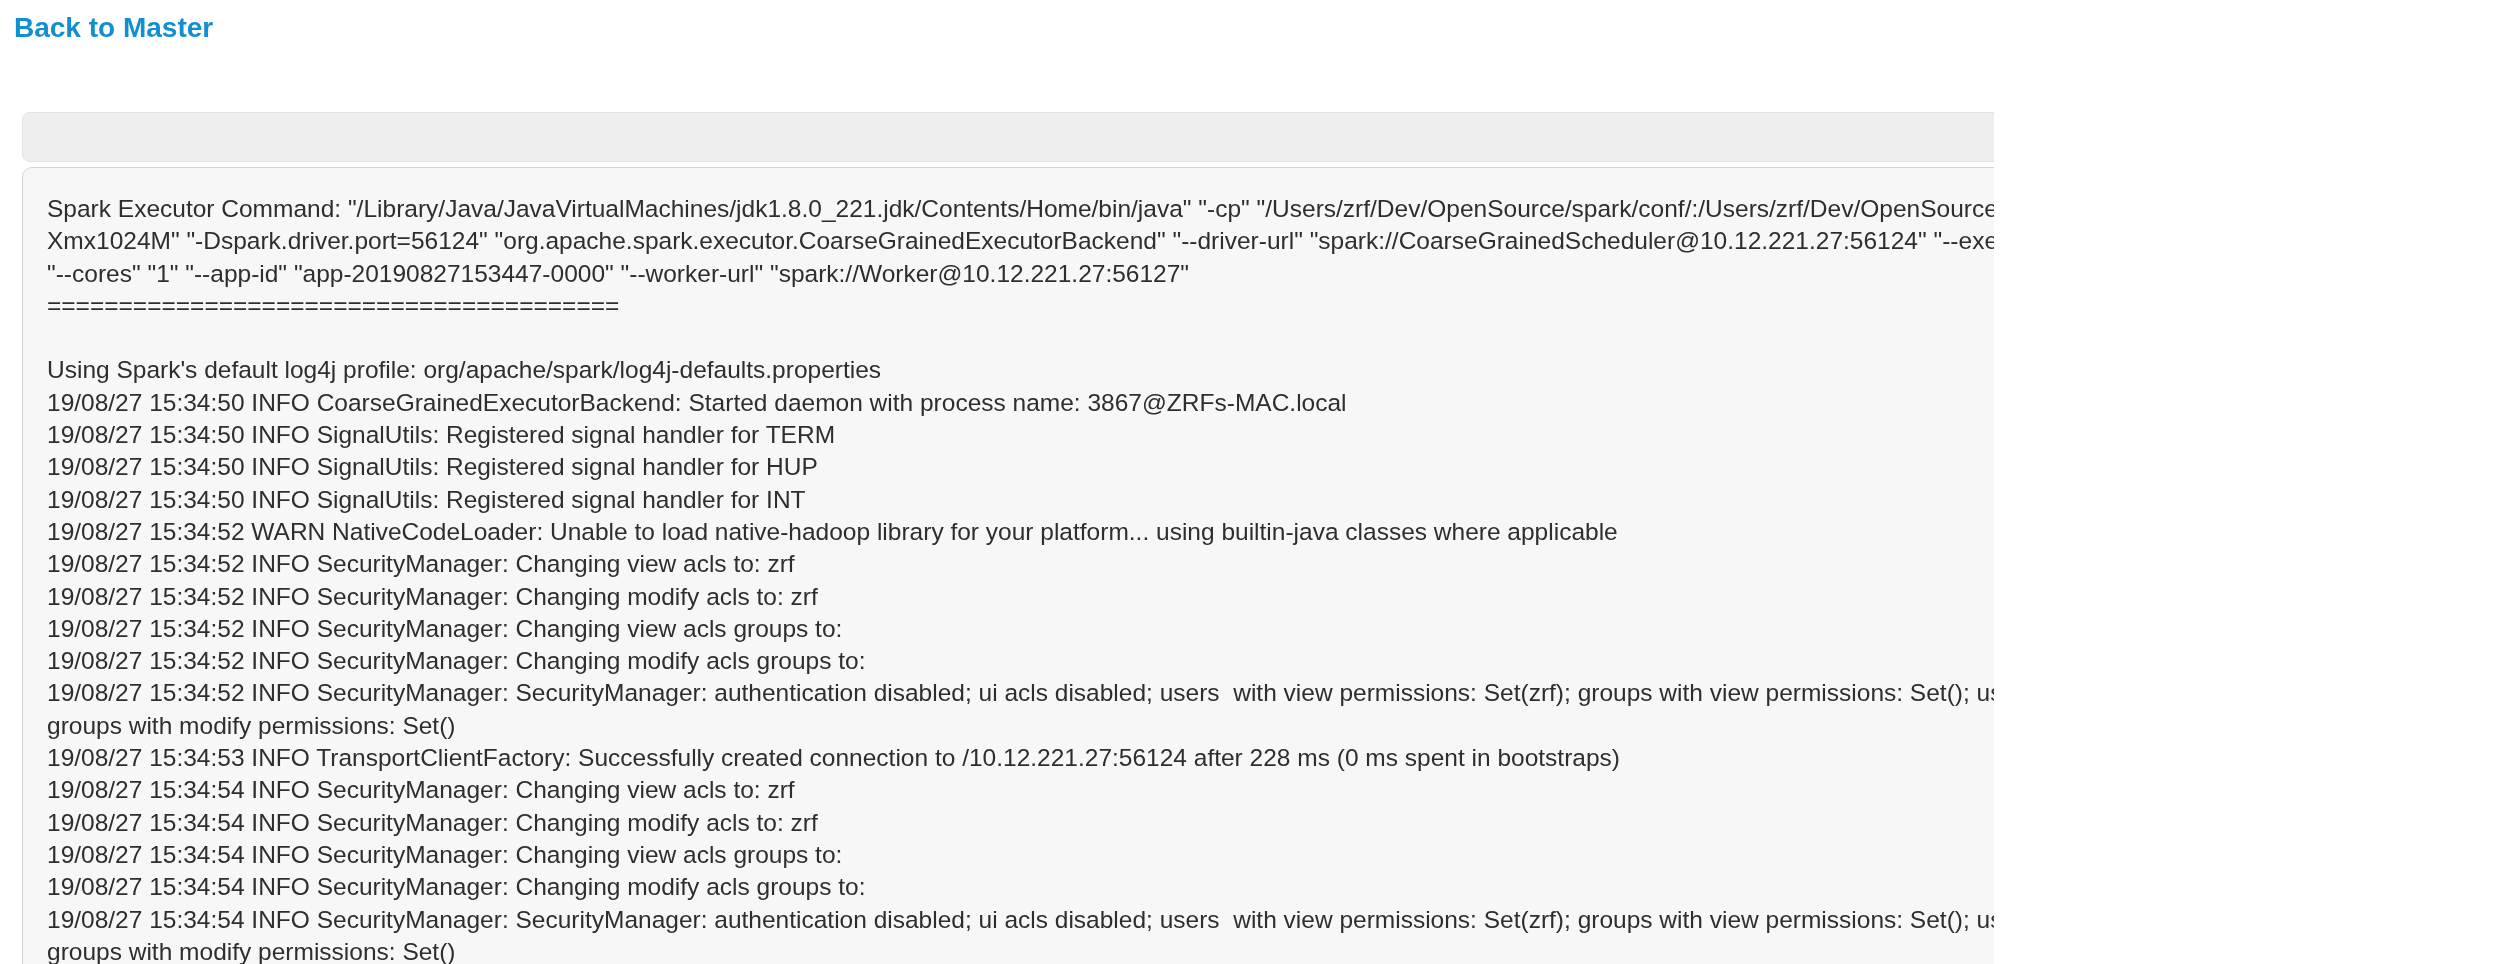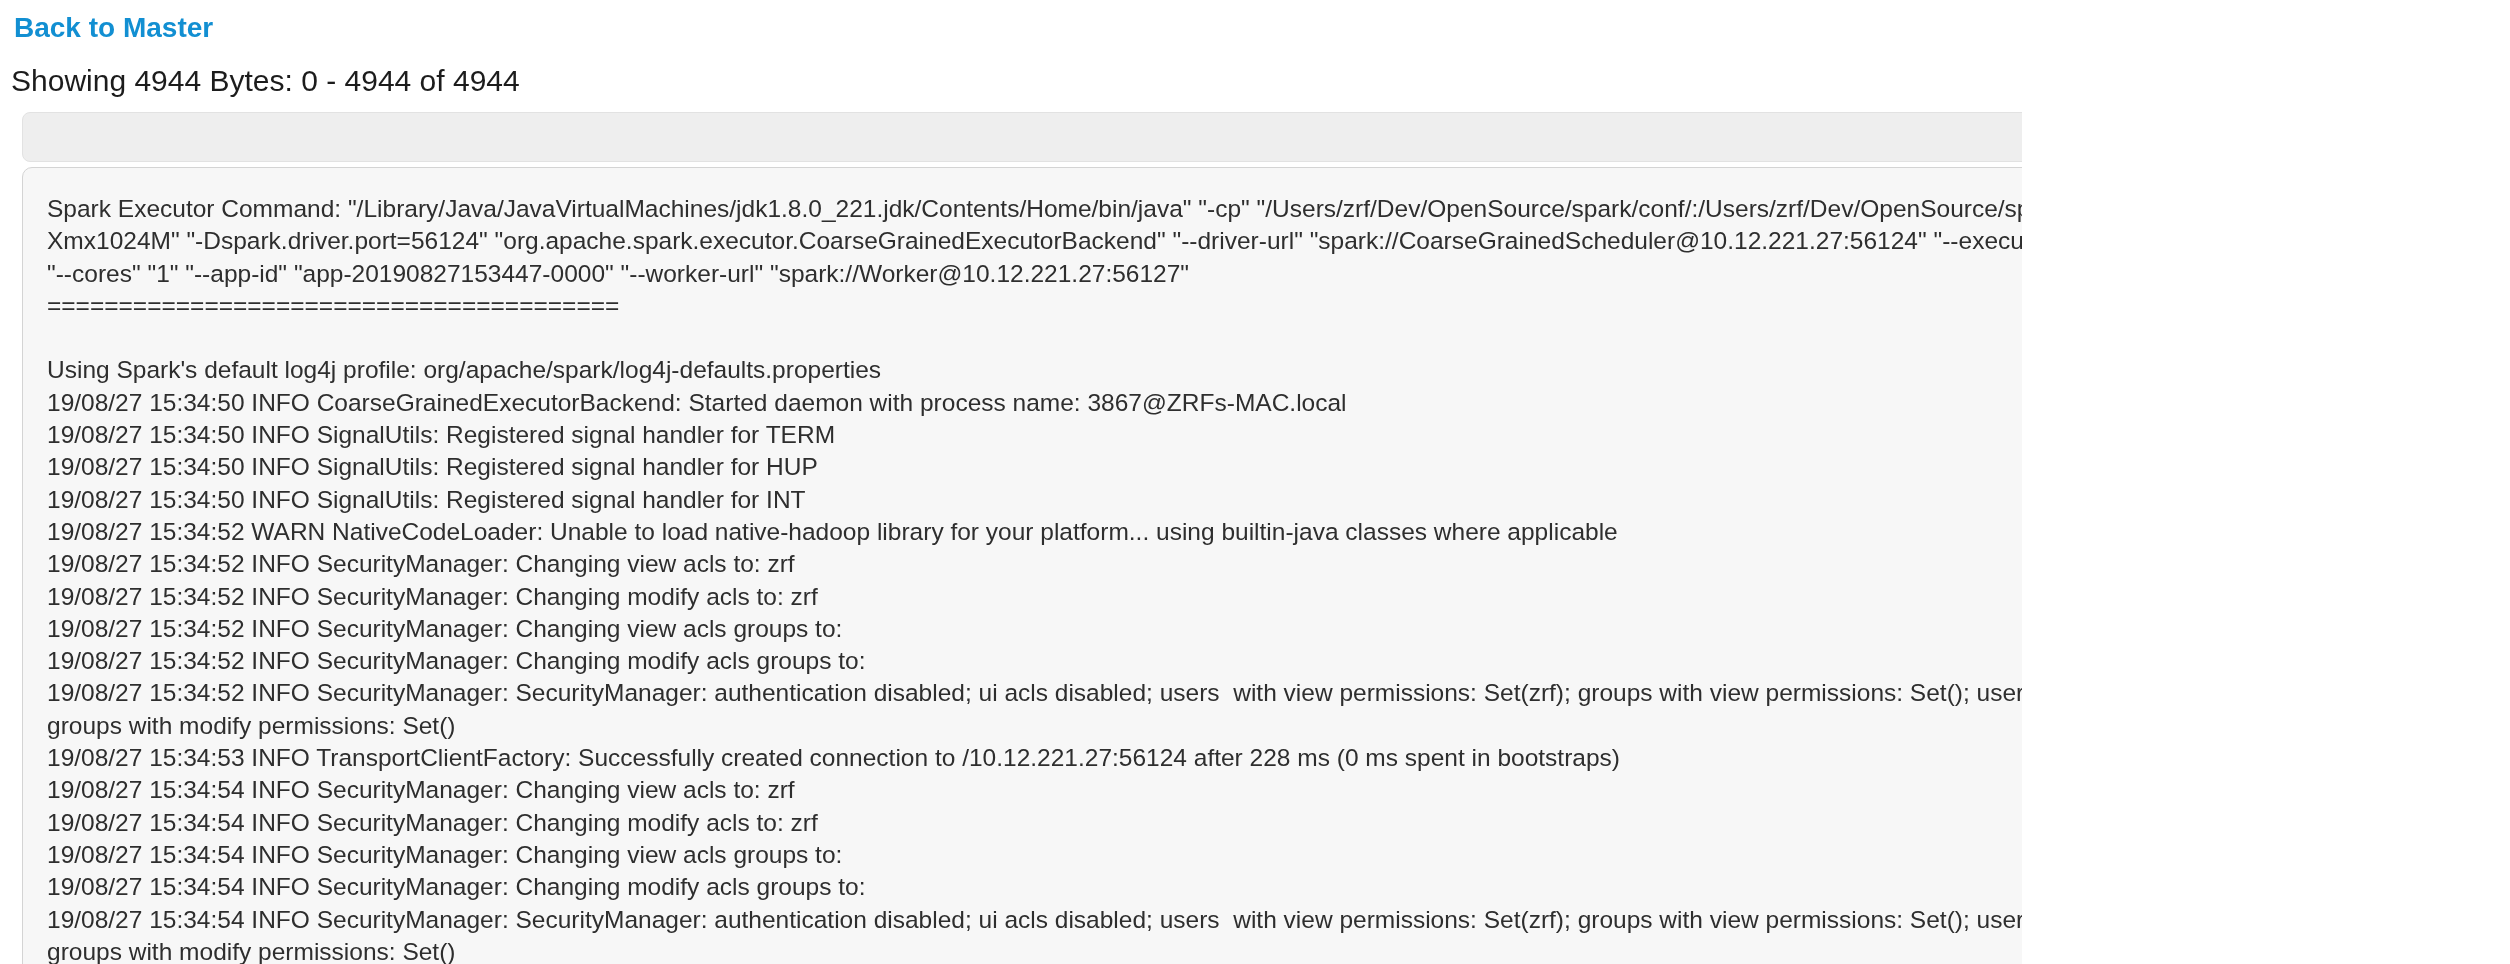--- a/index.html
+++ b/index.html
@@ -7,21 +7,20 @@
     padding: 0;
     background: #ffffff;
     font-family: "Liberation Sans", "DejaVu Sans", sans-serif;
   }
   .viewport {
     position: relative;
     width: 1994px;
     height: 964px;
     overflow: hidden;
     background: #ffffff;
-    padding-left: 28px;
   }
   .back-link {
     position: absolute;
     left: 14px;
     top: 12px;
     font-size: 28px;
     font-weight: 600;
     color: #128fd2;
     text-decoration: none;
     cursor: pointer;
@@ -72,21 +71,20 @@
     word-break: break-word;
   }
 </style>
 </head>
 <body>
 
 <div class="viewport">
 
   <a class="back-link">Back to Master</a>
 
-  <div class="byte-range">Showing 4944 Bytes: 0 - 4944 of 4944</div>
 
   <div class="log-header-bar">Top of Log</div>
 
   <div class="log-box">
     <pre class="log-text">Spark Executor Command: "/Library/Java/JavaVirtualMachines/jdk1.8.0_221.jdk/Contents/Home/bin/java" "-cp" "/Users/zrf/Dev/OpenSource/spark/conf/:/Users/zrf/Dev/OpenSource/spark/assembly/target/scala-2.12/jars/*" "-Xmx1024M" "-Dspark.driver.port=56124" "org.apache.spark.executor.CoarseGrainedExecutorBackend" "--driver-url" "spark://CoarseGrainedScheduler@10.12.221.27:56124" "--executor-id" "1" "--hostname" "10.12.221.27" "--cores" "1" "--app-id" "app-20190827153447-0000" "--worker-url" "spark://Worker@10.12.221.27:56127"
 ========================================
 
 Using Spark's default log4j profile: org/apache/spark/log4j-defaults.properties
 19/08/27 15:34:50 INFO CoarseGrainedExecutorBackend: Started daemon with process name: 3867@ZRFs-MAC.local
 19/08/27 15:34:50 INFO SignalUtils: Registered signal handler for TERM

